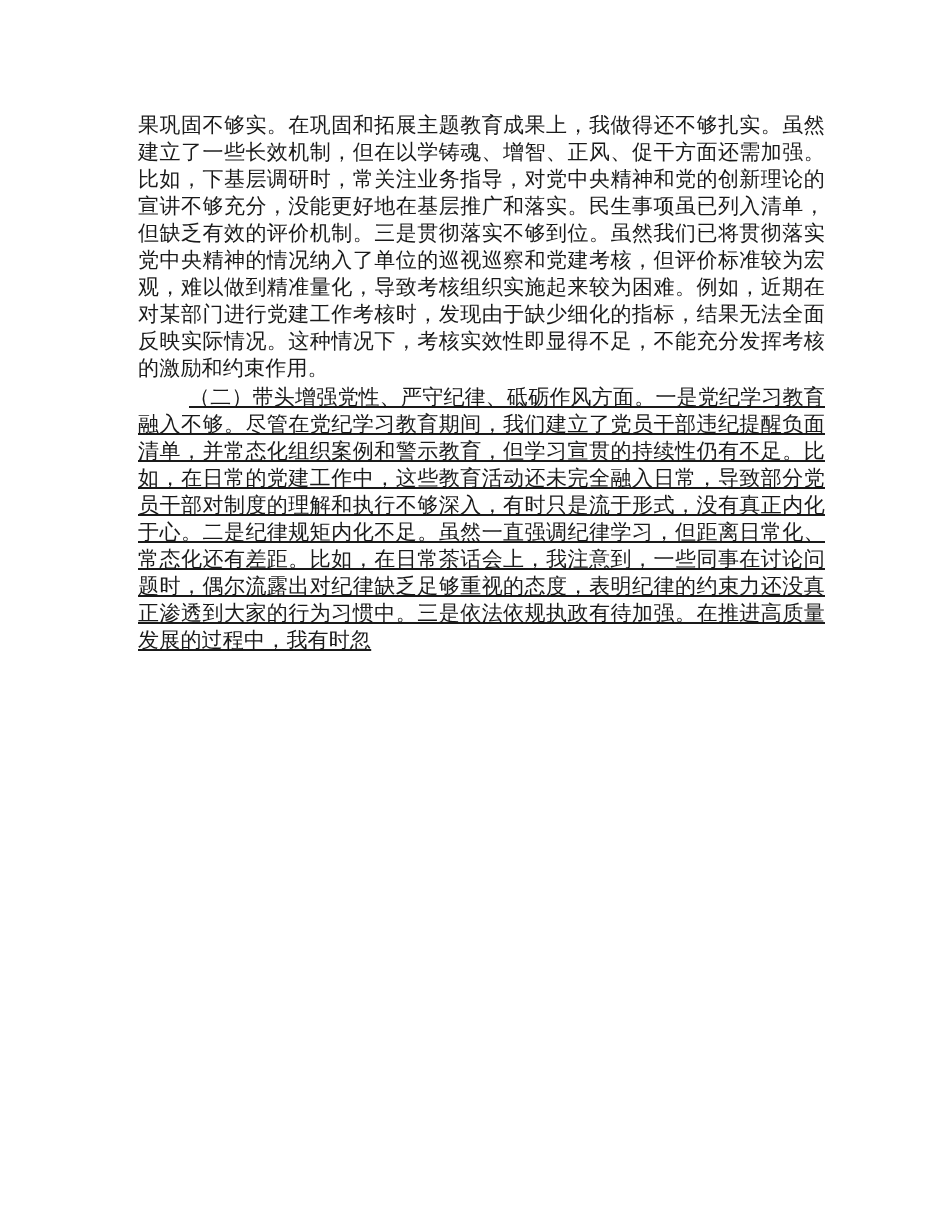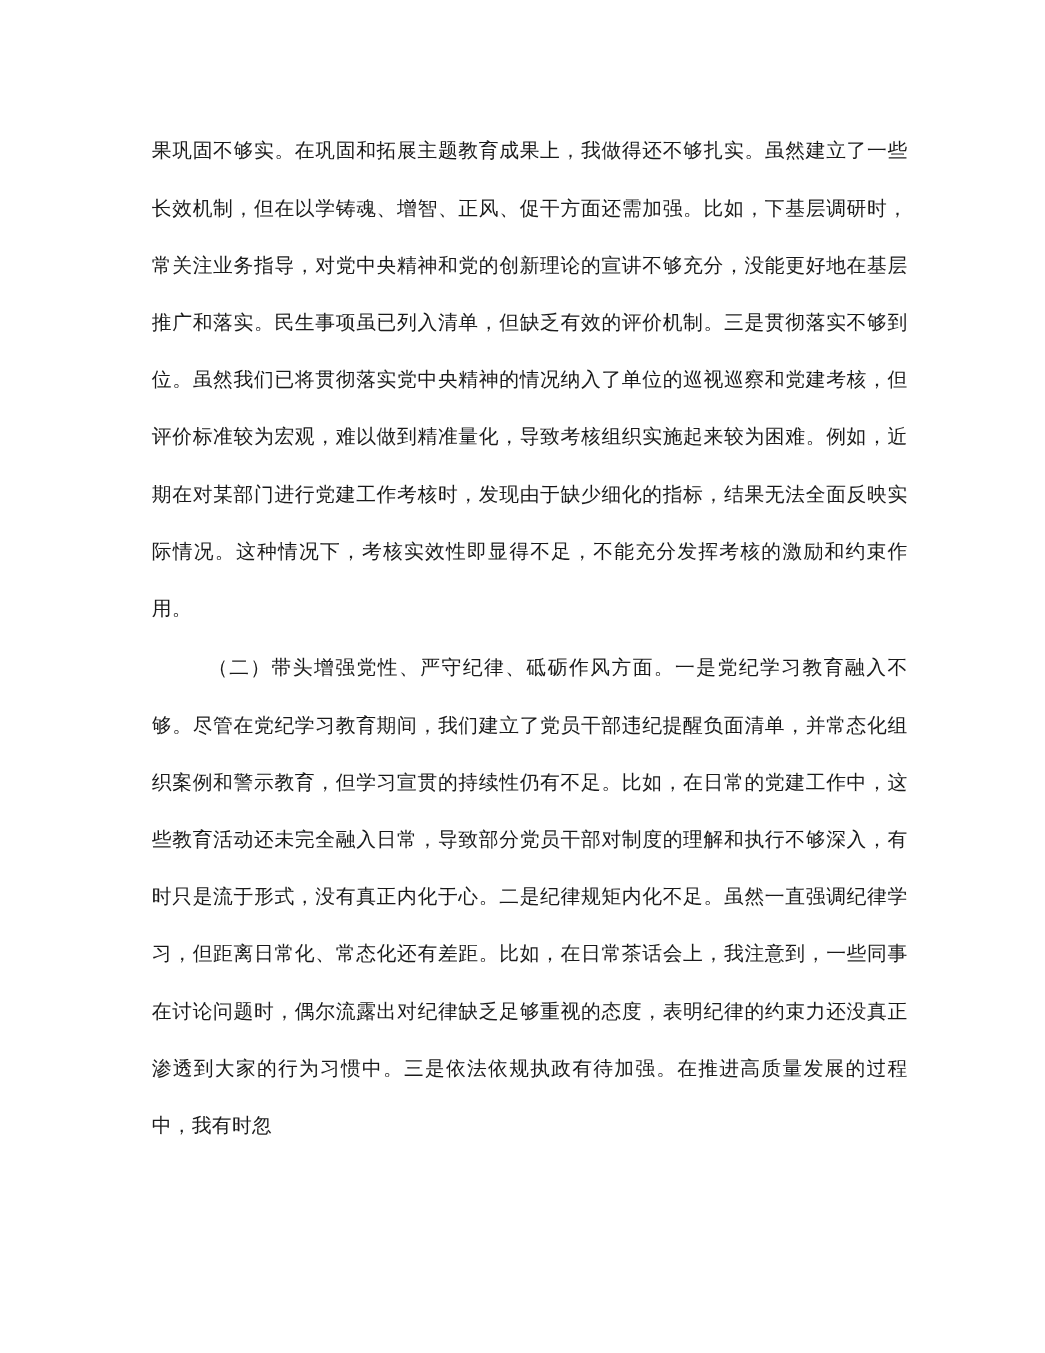--- a/index.html
+++ b/index.html
@@ -11,34 +11,35 @@
     width: 950px;
     height: 1230px;
     background: #ffffff;
     position: relative;
     box-sizing: border-box;
     padding: 112px 125px 0 138px;
     overflow: hidden;
   }
   .doc-body {
     font-family: "DejaVu Serif", "Liberation Serif", serif;
-    font-size: 18px;
-    line-height: 52px;
+    font-size: 21px;
+    line-height: 27px;
     color: #1a1a1a;
     text-align: justify;
     text-justify: inter-ideograph;
     letter-spacing: 0.2px;
   }
   .para {
     margin: 0;
     padding: 0;
     text-indent: 0;
   }
   .para.indented {
     text-indent: 51px;
+    text-decoration: underline;
   }
   .spacer {
     height: 2px;
   }
 </style>
 </head>
 <body>
 
 <div class="page">
   <div class="doc-body">

